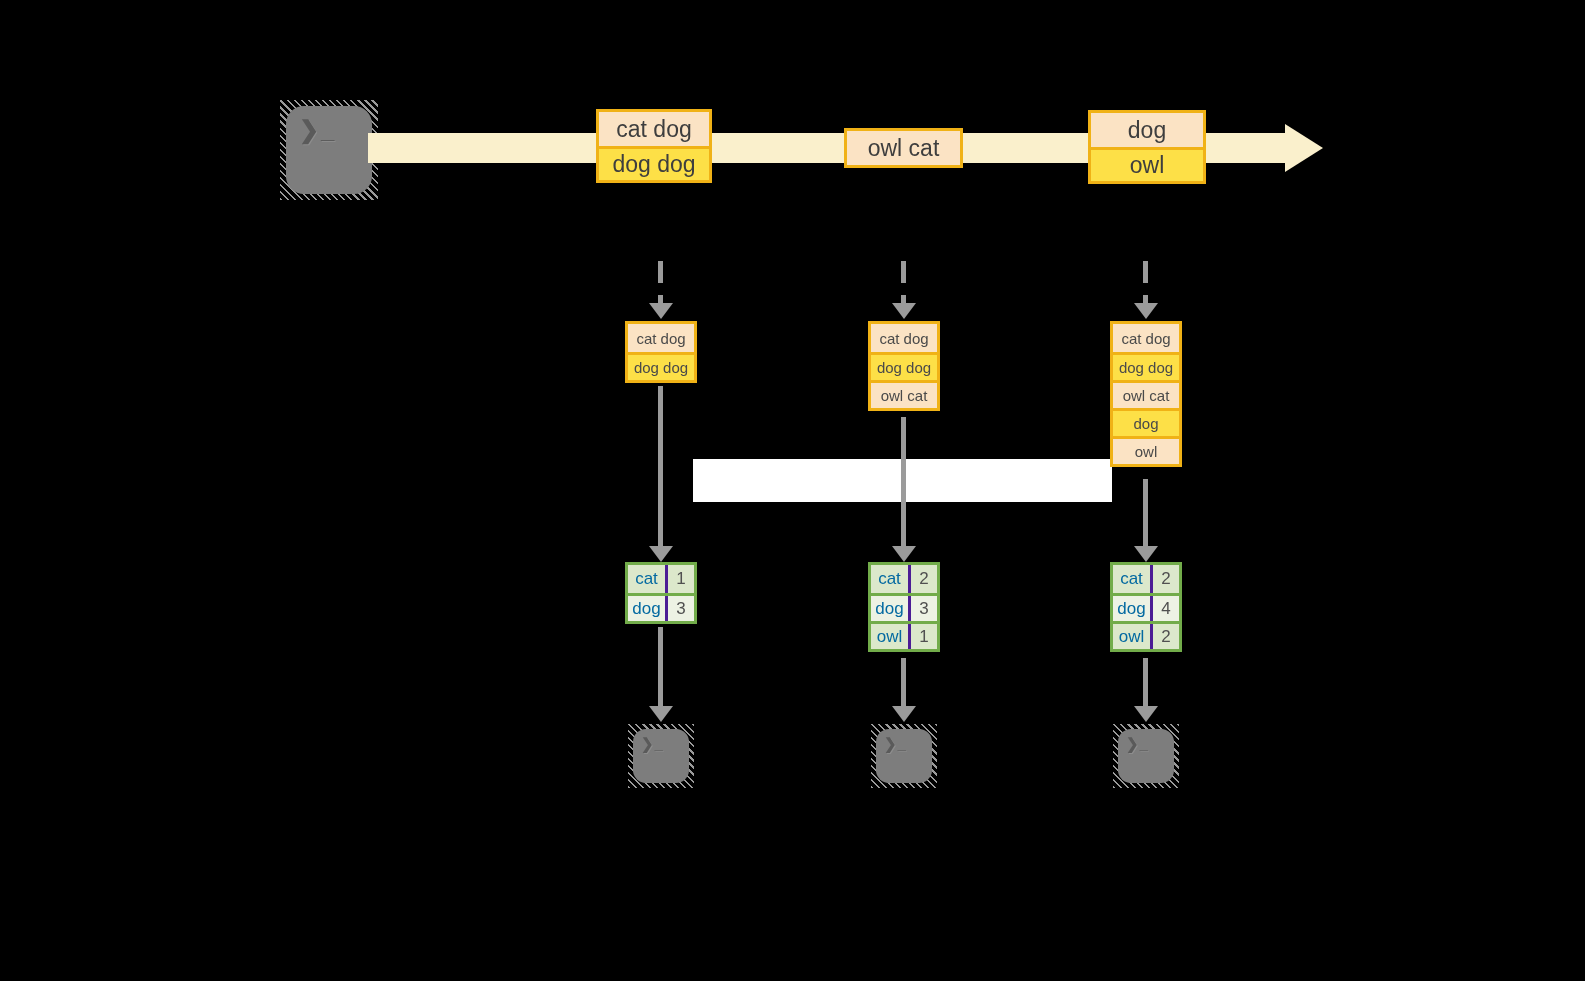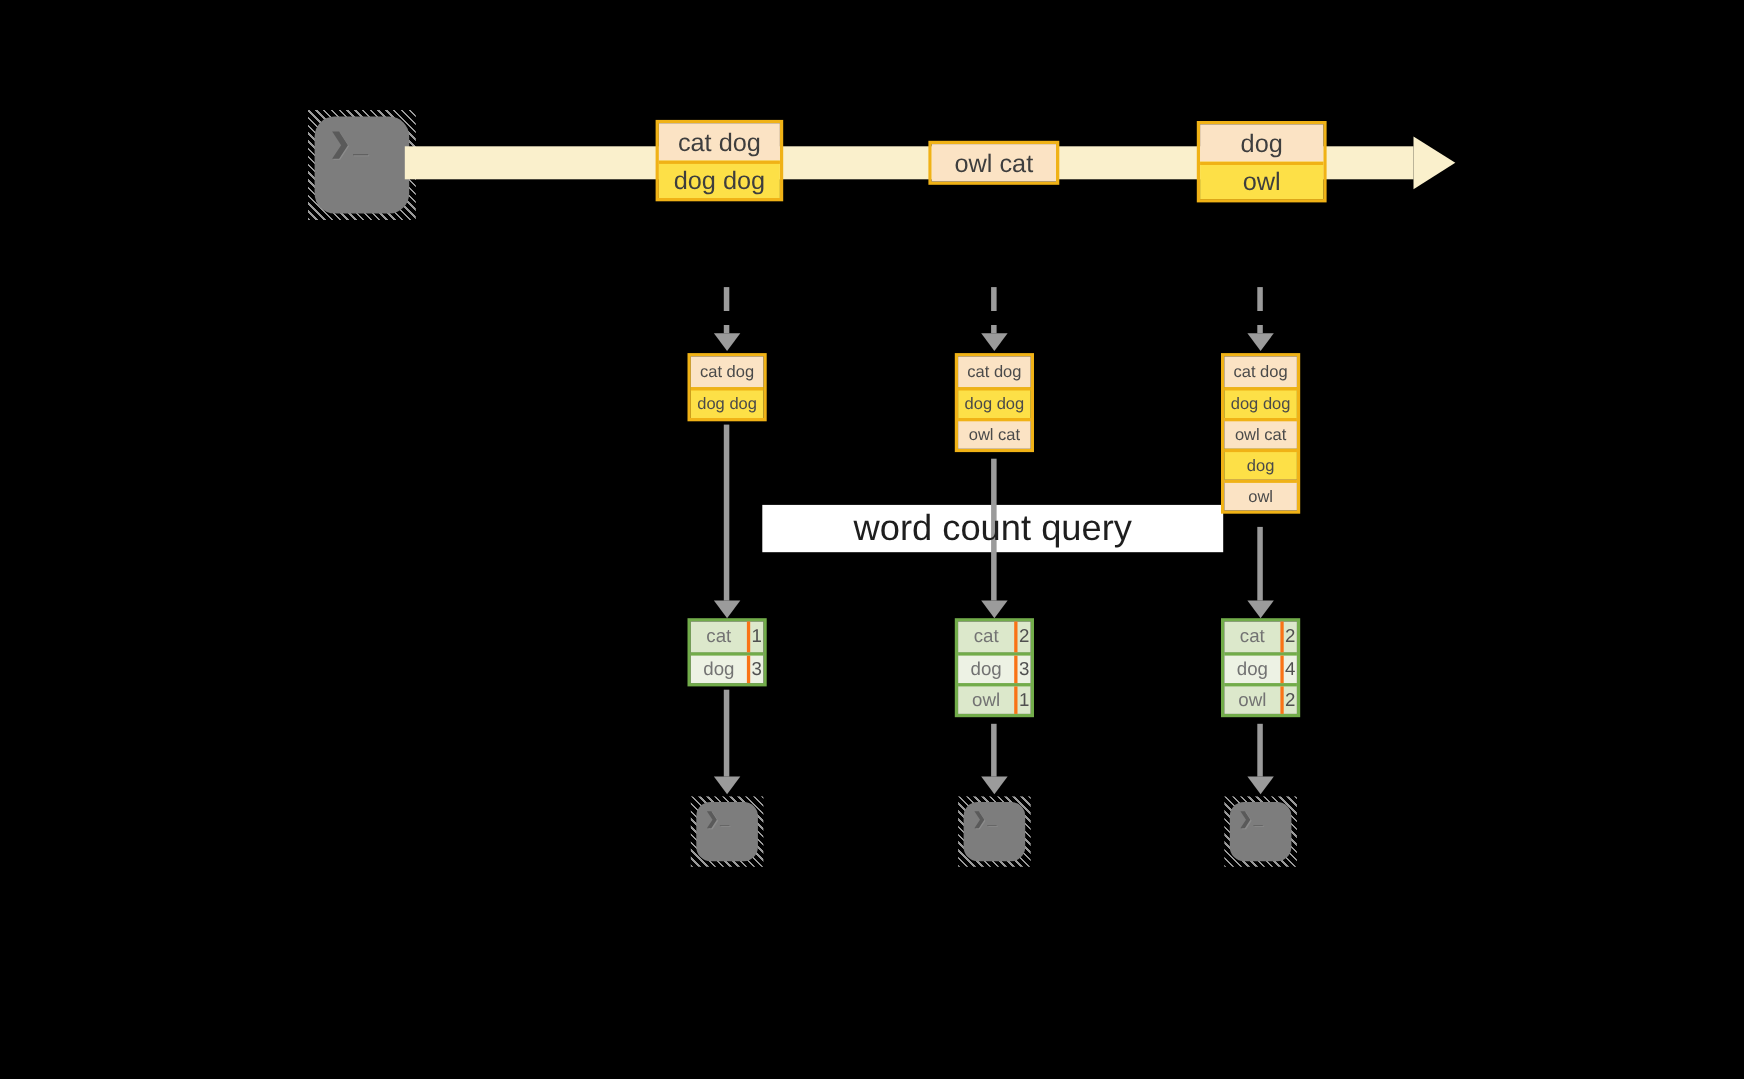--- a/index.html
+++ b/index.html
@@ -45,22 +45,22 @@
   
   .band{position:absolute;left:693px;top:459px;width:419px;height:43px;background:#ffffff;z-index:5;}
   .band-text{position:absolute;left:693px;top:457px;width:419px;height:45px;z-index:7;
              display:flex;align-items:center;justify-content:center;
              font-size:33px;color:#1e1e1e;}
 
   
   .gtable{position:absolute;border:3px solid #72ac4a;width:72px;z-index:8;}
   .gtable .grow{display:flex;height:28px;}
   .gtable .grow + .grow{border-top:3px solid #72ac4a;}
-  .gcell-label{width:54px;border-right:3px solid #f97316;display:flex;align-items:center;
-               justify-content:center;font-size:17px;color:#737373;}
+  .gcell-label{width:40px;border-right:3px solid #4c1d95;display:flex;align-items:center;
+               justify-content:center;font-size:17px;color:#0369a1;}
   .gcell-val{flex:1;display:flex;align-items:center;justify-content:center;
              font-size:17px;color:#505050;}
   .g-a{background:#dce8cb;}
   .g-b{background:#edf2e4;}
 </style>
 </head>
 <body>
 
 <div class="canvas">
 
@@ -103,21 +103,20 @@
   </div>
   <div class="sbox" style="left:1110px;top:321px">
     <div class="row fill-a">cat dog</div>
     <div class="row fill-b">dog dog</div>
     <div class="row fill-a">owl cat</div>
     <div class="row fill-b">dog</div>
     <div class="row fill-a">owl</div>
   </div>
 
   <div class="band"></div>
-  <div class="band-text">word count query</div>
 
   <div class="solid-line" style="left:658px;top:386px;height:160px"></div>
   <div class="ahead" style="left:649px;top:546px"></div>
   <div class="solid-line" style="left:901px;top:417px;height:129px"></div>
   <div class="ahead" style="left:892px;top:546px"></div>
   <div class="solid-line" style="left:1143px;top:479px;height:67px"></div>
   <div class="ahead" style="left:1134px;top:546px"></div>
 
   <div class="gtable" style="left:625px;top:562px">
     <div class="grow g-a">

